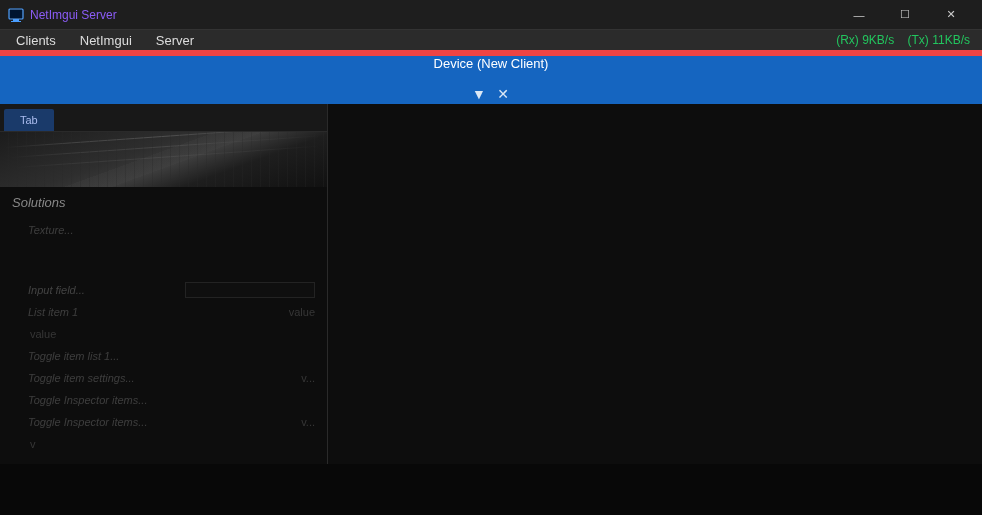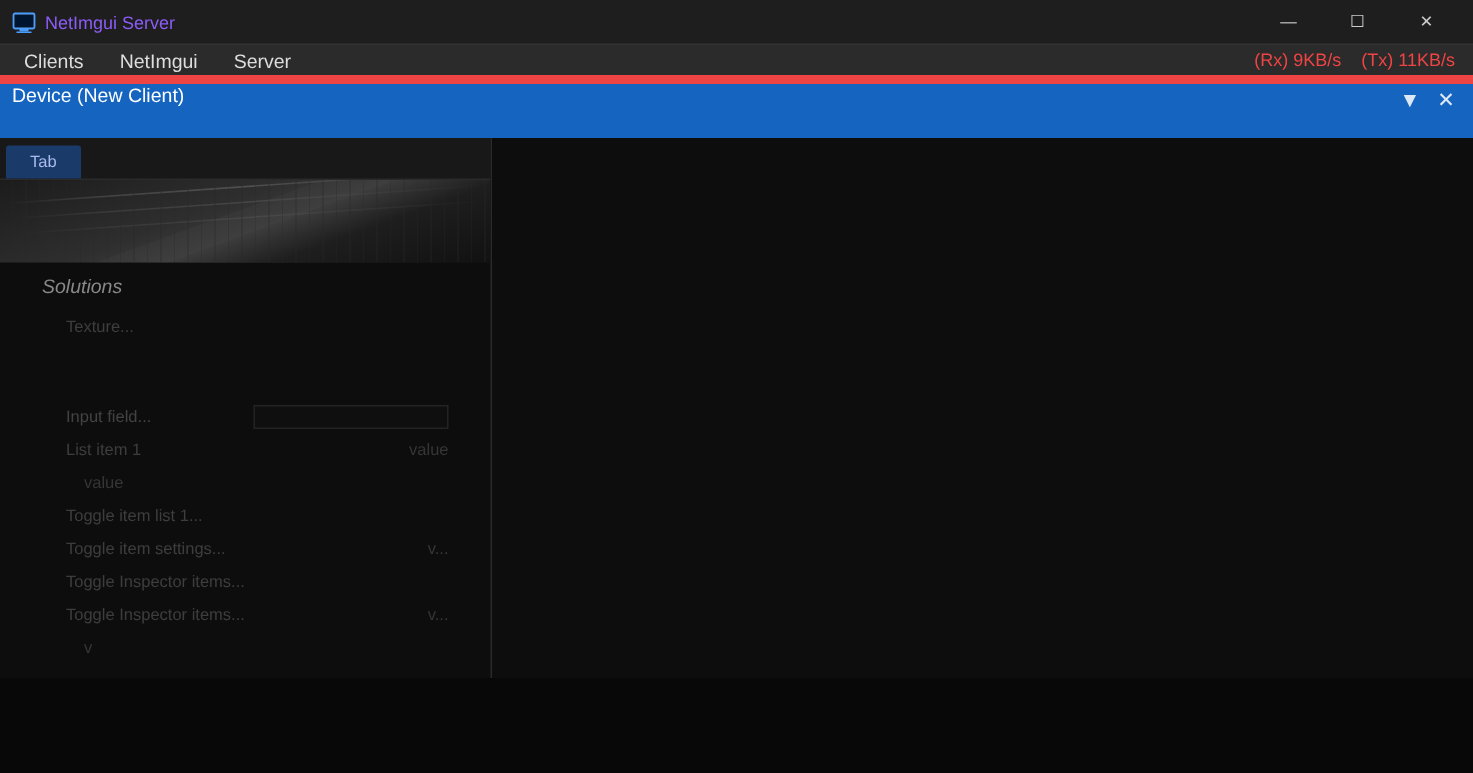--- a/index.html
+++ b/index.html
@@ -72,32 +72,33 @@
       color: #dddddd;
       cursor: pointer;
       font-size: 13px;
       height: 100%;
       display: flex;
       align-items: center;
     }
 
     #status-bar-right {
       margin-left: auto;
-      color: #ef4444;
+      color: #22c55e;
       font-size: 12px;
       padding-right: 8px;
     }
 
     
     #device-tab-bar {
       display: flex;
-      align-items: flex-start;
-      height: 36px;
+      align-items: center;
+      height: 48px;
       background: #1565c0;
       padding: 0 8px;
+      flex-direction: column;
     }
 
     #device-tab-title {
       color: #ffffff;
       font-size: 13px;
       font-weight: 500;
       flex: 1;
     }
 
     #tab-actions {
@@ -197,21 +198,21 @@
         90deg,
         transparent,
         transparent 8px,
         rgba(40,40,40,0.3) 8px,
         rgba(40,40,40,0.3) 9px
       );
     }
 
     
     #panel-content {
-      padding: 8px 28px;
+      padding: 8px 12px;
       flex: 1;
       overflow: hidden;
     }
 
     #solutions-title {
       color: #888888;
       font-size: 13px;
       margin-bottom: 10px;
       font-style: italic;
     }
@@ -228,26 +229,27 @@
       width: 16px;
       flex-shrink: 0;
     }
 
     .panel-row-text {
       color: #777777;
       font-size: 11px;
       flex: 1;
       white-space: nowrap;
       overflow: hidden;
+      font-style: italic;
     }
 
     .panel-row-value {
       color: #666666;
       font-size: 11px;
-      margin-left: 12px;
+      margin-left: 2px;
       white-space: nowrap;
     }
 
     .panel-row-input {
       height: 16px;
       background: #1a1a1a;
       border: 1px solid #333;
       width: 130px;
       margin-left: 4px;
     }

